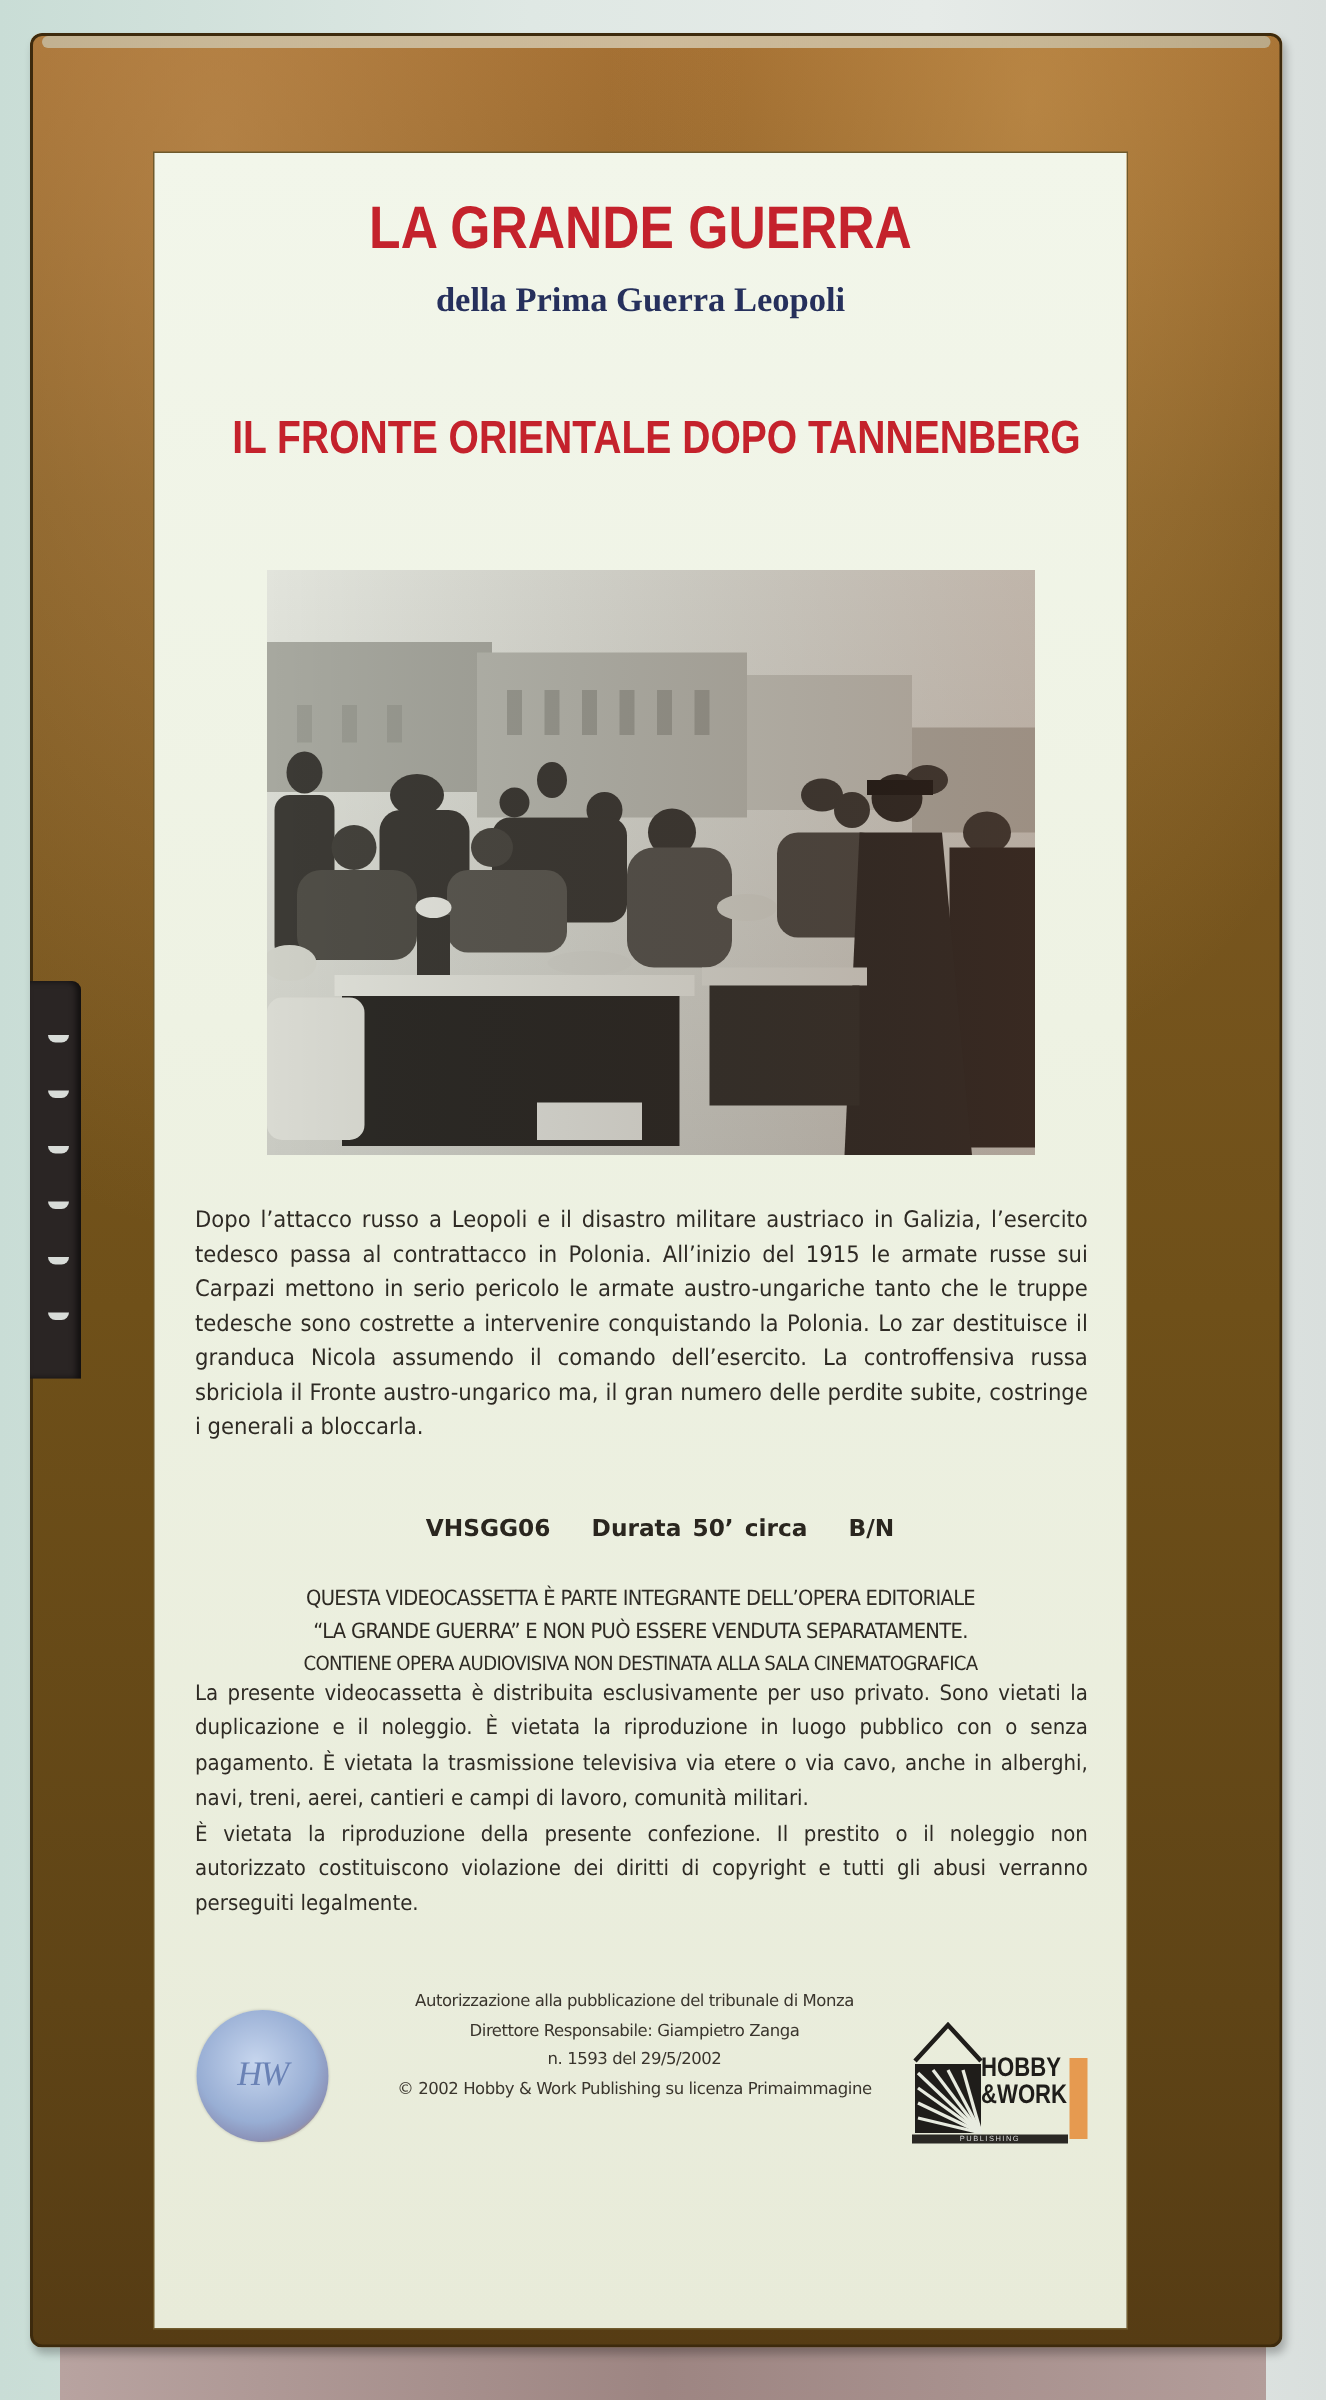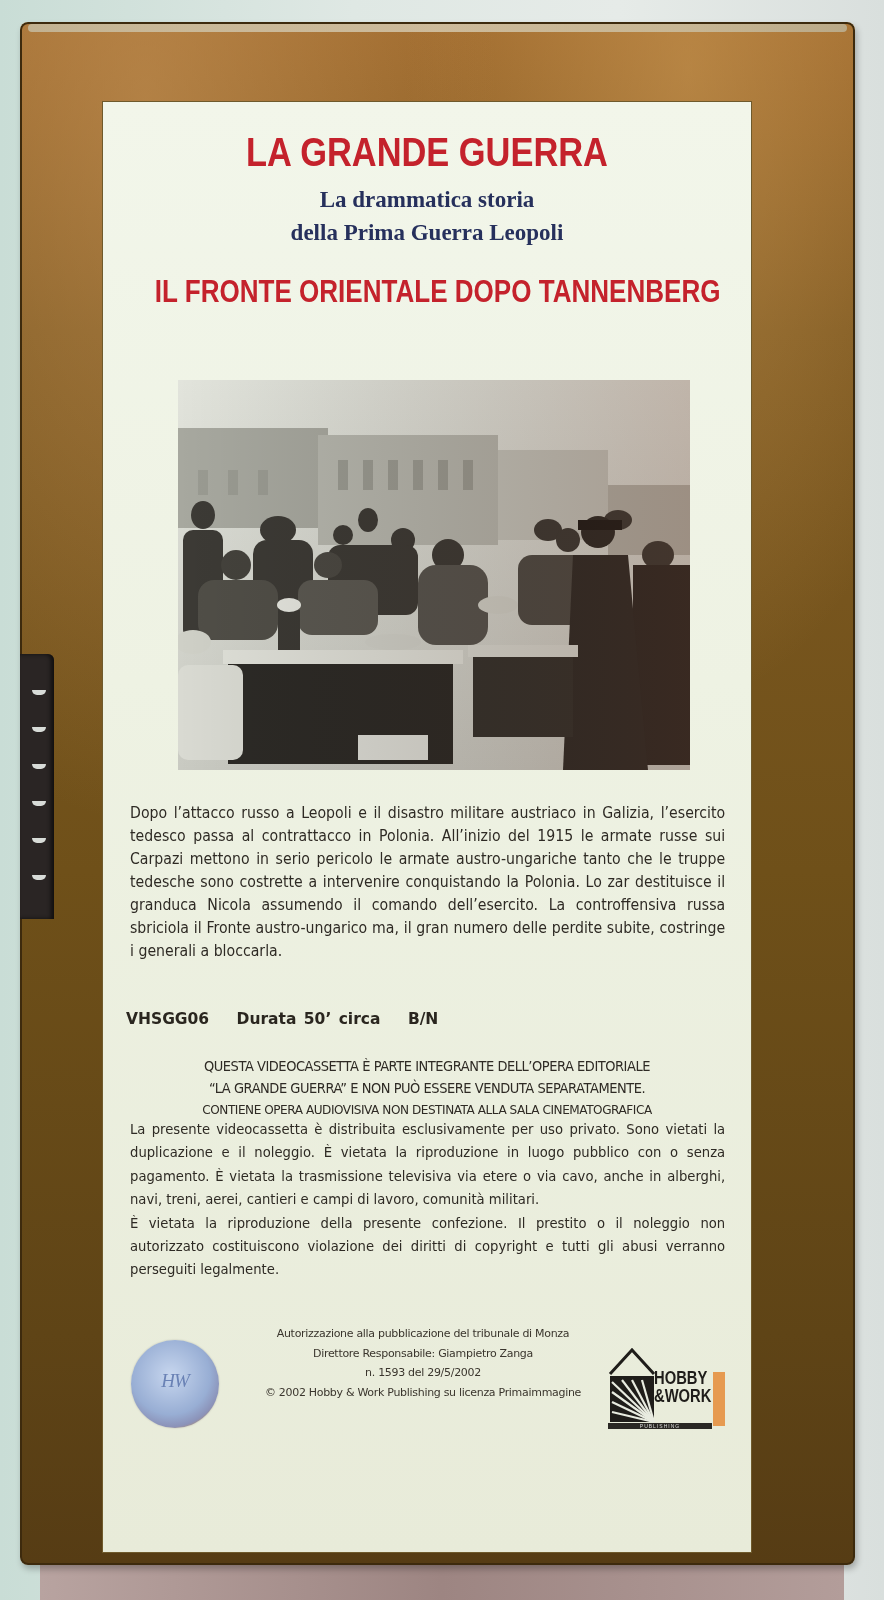--- a/index.html
+++ b/index.html
@@ -65,21 +65,21 @@
     }
     .photo svg { display: block; }
     .synopsis {
       position: absolute; left: 27px; width: 596px; top: 700px;
       font-family: "DejaVu Sans", sans-serif; font-size: 15.2px; line-height: 23px;
       color: #2e2a24; text-align: justify;
       transform: scaleX(0.93); transform-origin: left top;
       width: 640px;
     }
     .specs {
-      position: absolute; left: 0; right: 0; top: 908px; 
+      position: absolute; left: 13px; right: 0; top: 908px; text-align: center;
       font-family: "DejaVu Sans", sans-serif; font-weight: bold;
       font-size: 15.5px; color: #2a261f; word-spacing: 2px; padding-left: 13px;
     }
     .specs span { margin: 0 10px; }
     .notice-caps {
       position: absolute; left: 0; right: 0; top: 953px; text-align: center;
       font-family: "DejaVu Sans", sans-serif; font-size: 14px; line-height: 22px;
       color: #2e2a24; letter-spacing: -0.5px;
       transform: scaleX(0.93); transform-origin: center top;
     }
@@ -97,21 +97,21 @@
     }
     .hw-seal {
       position: absolute; left: 28px; top: 1238px; width: 88px; height: 88px;
       border-radius: 50%;
       background: radial-gradient(circle at 45% 40%, #c7d6ee 0%, #98aed4 55%, #8b92b8 72%, #b8906a 80%, #c8a07a 90%, #dcc9b8 100%);
       box-shadow: 0 0 2px rgba(0,0,0,0.2);
     }
     .hw-seal-text {
       position: absolute; left: 0; right: 0; top: 30px; text-align: center;
       font-family: "Liberation Serif", serif; font-style: italic;
-      font-size: 19px; color: #6a82b5; letter-spacing: -1px;
+      font-size: 23px; color: #6a82b5; letter-spacing: -1px;
     }
     .hobby-logo {
       position: absolute; left: 505px; top: 1244px; width: 118px; height: 86px;
     }
     .hobby-word {
       position: absolute; left: 46px; top: 23px;
       font-family: "Liberation Sans", sans-serif; font-weight: bold;
       font-size: 18px; line-height: 18px; color: #1f1d1a;
       transform: scaleX(0.82); transform-origin: left top;
     }
@@ -141,21 +141,20 @@
     <div class="spine-notch" style="top:184px"></div>
     <div class="spine-notch" style="top:221px"></div>
   </div>
 </div>
 
 <div class="insert">
 
   <div class="title-main">LA GRANDE GUERRA</div>
 
   <div class="subtitle">
-    <div>La drammatica storia</div>
     <div>della Prima Guerra Leopoli</div>
   </div>
 
   <div class="episode-title">IL FRONTE ORIENTALE DOPO TANNENBERG</div>
 
   <div class="photo">
     <svg width="512" height="390" viewBox="0 0 512 390">
       <defs>
         <linearGradient id="sky" x1="0" y1="0" x2="0" y2="1">
           <stop offset="0" stop-color="#e2e4dc"></stop>

